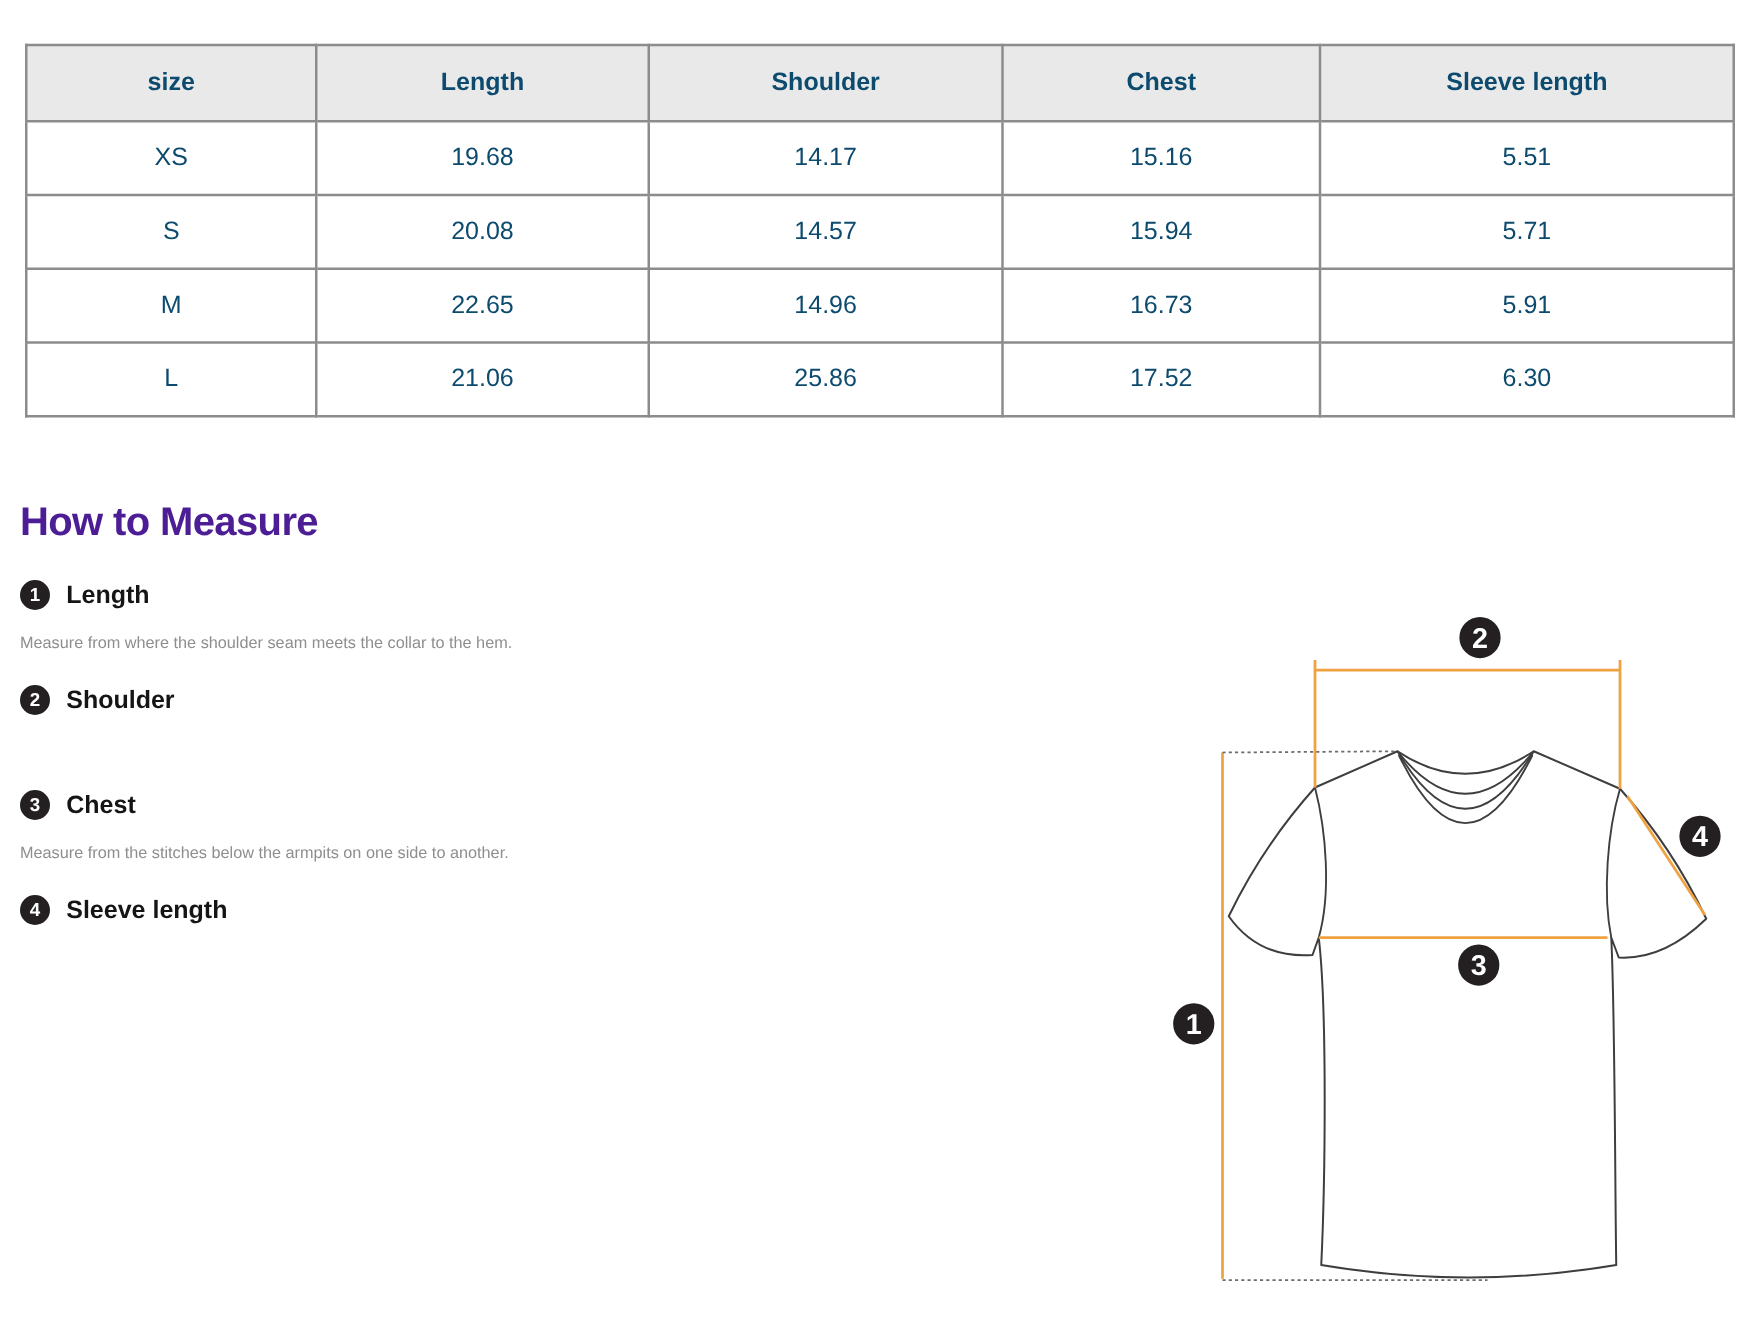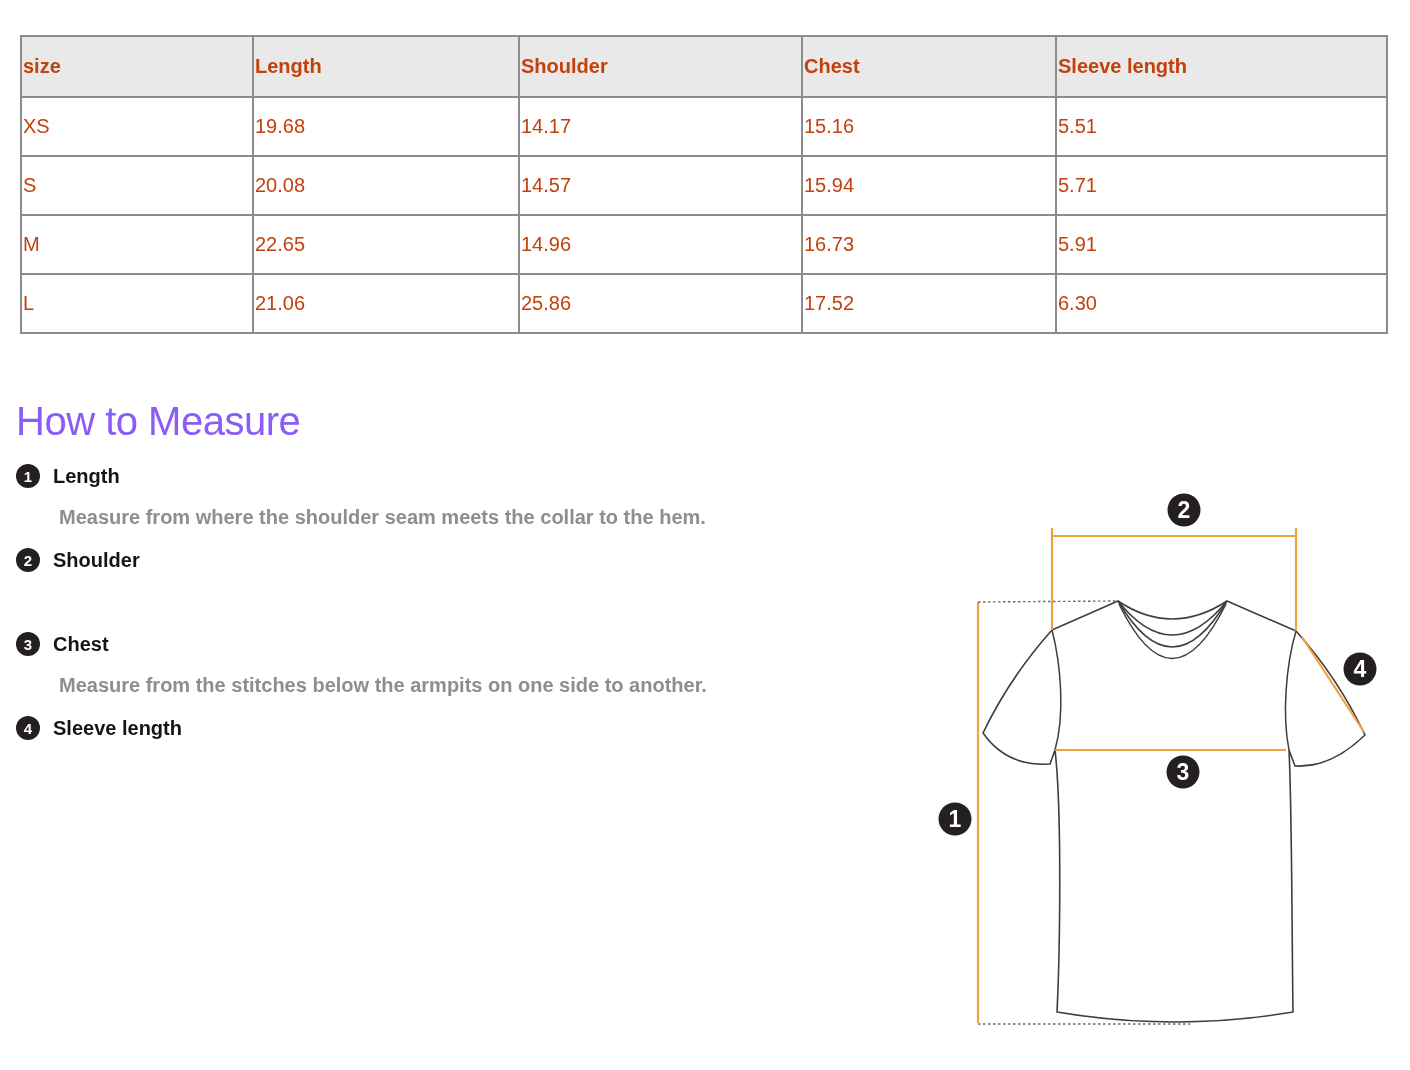--- a/index.html
+++ b/index.html
@@ -13,60 +13,60 @@
 
   
   .size-table {
     position: absolute; left: 20px; top: 35px;
     width: 1366px;
     border-collapse: collapse;
     table-layout: fixed;
   }
   .size-table th, .size-table td {
     border: 2px solid var(--table-border, #8c8c8c);
-    text-align: left;
+    text-align: center;
     vertical-align: middle;
-    color: #c2410c;
+    color: #0c4a6e;
   }
   .size-table th {
     background: var(--table-header-bg, #e9e9e9);
     height: 57px;
     font-size: 20px;
     font-weight: 700;
   }
   .size-table td {
     background: #ffffff;
     height: 55px;
     font-size: 20px;
     font-weight: 400;
   }
 
   
   .howto-title {
     position: absolute; left: 16px; top: 399px;
-    font-size: 40px; font-weight: 400;
+    font-size: 32px; font-weight: 700;
     letter-spacing: -0.5px;
-    color: #8b5cf6;
+    color: #4c1d95;
   }
   .howto-list { position: absolute; left: 16px; top: 464px; width: 880px; height: 340px; }
   .howto-item { position: absolute; left: 0; width: 880px; }
   .howto-item:nth-child(1) { top: 0; }
   .howto-item:nth-child(2) { top: 84px; }
   .howto-item:nth-child(3) { top: 168px; }
   .howto-item:nth-child(4) { top: 252px; }
   .item-head { display: flex; align-items: center; gap: 13px; height: 24px; }
   .badge {
     width: 24px; height: 24px; border-radius: 50%;
     background: var(--badge-black, #242021);
     color: #ffffff; font-size: 15px; font-weight: 700;
     display: flex; align-items: center; justify-content: center;
     flex: 0 0 24px;
   }
   .item-label { font-size: 20px; font-weight: 700; color: #151515; }
-  .item-desc  { margin-top: 18px; font-size: 20px; font-weight: 700; color: var(--desc-gray, #8e8e8e); margin-left: 43px; }
+  .item-desc  { margin-top: 18px; font-size: 13px; font-weight: 400; color: var(--desc-gray, #8e8e8e); }
 
   
   .diagram { position: absolute; left: 900px; top: 480px; width: 510px; height: 590px; }
   .shirt   { fill: #ffffff; stroke: var(--outline-dark, #3e3e40); stroke-width: 1.6; stroke-linejoin: round; }
   .seam    { fill: none; stroke: var(--outline-dark, #3e3e40); stroke-width: 1.5; }
   .measure { fill: none; stroke: var(--accent-orange, #f0a240); stroke-width: 2.2; }
   .dotted  { fill: none; stroke: #6b6b6b; stroke-width: 1.4; stroke-dasharray: 2.5 2.5; }
   .marker-circle { fill: var(--badge-black, #242021); }
   .marker-num {
     fill: #ffffff; font-size: 23px; font-weight: 700;

